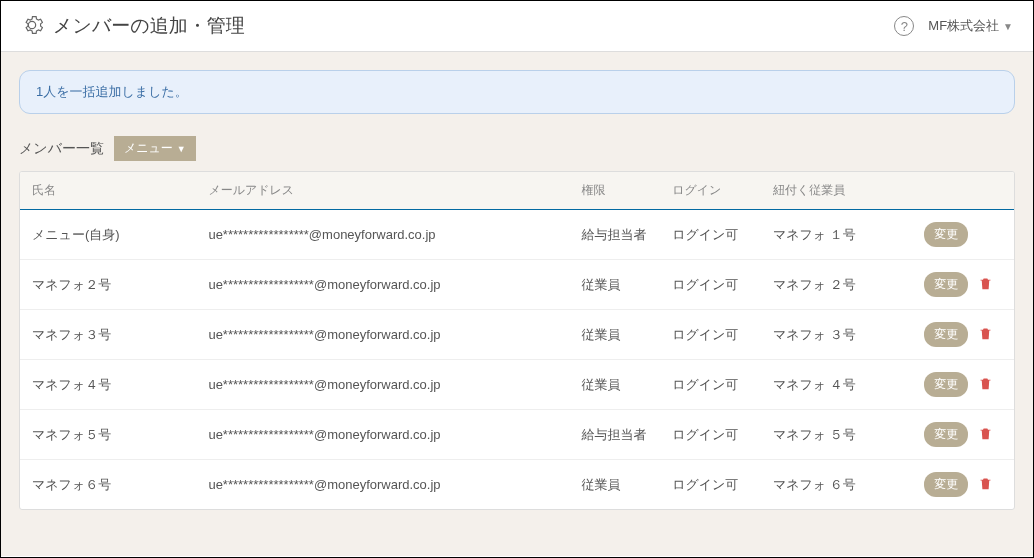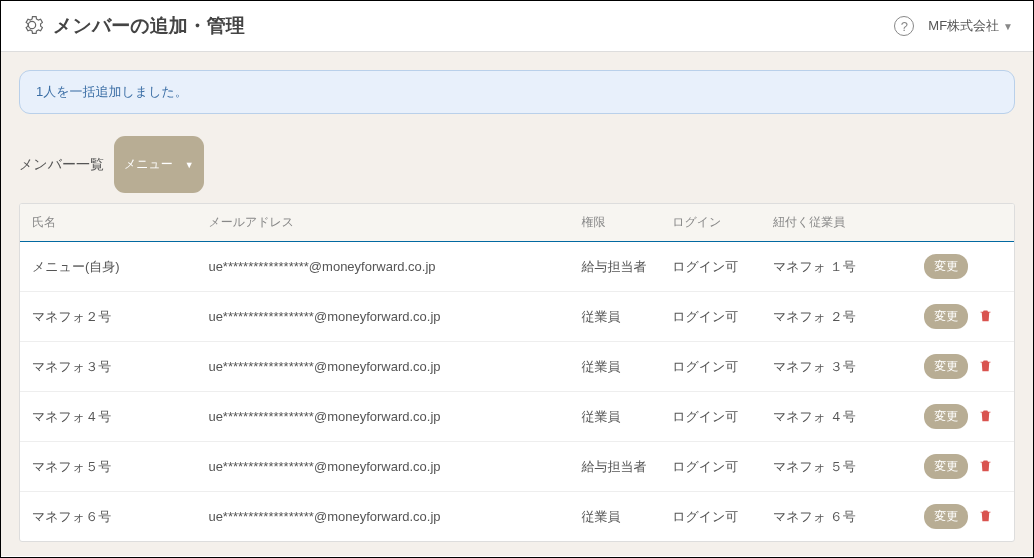--- a/index.html
+++ b/index.html
@@ -22,21 +22,21 @@
       background: #fff;
     }
     .header-left {
       display: flex;
       align-items: center;
       gap: 10px;
     }
     .gear-icon svg { width: 22px; height: 22px; fill: #666; }
     .page-title {
       font-size: 19px;
-      font-weight: 700;
+      font-weight: 400;
       color: #444;
     }
     .header-right {
       display: flex;
       align-items: center;
       gap: 14px;
     }
     .help-icon {
       width: 20px; height: 20px;
       border: 1.5px solid #888;
@@ -82,27 +82,27 @@
     }
     .section-title {
       font-size: 14px;
       color: #555;
       font-weight: 500;
     }
     .menu-btn {
       background: #b8ad94;
       color: #fff;
       border: none;
-      border-radius: 11px;
-      padding: 20px 10px;
+      border-radius: 0;
+      padding: 4px 10px;
       font-size: 12px;
       cursor: pointer;
       display: flex;
       align-items: center;
-      gap: 12px;
+      gap: 4px;
     }
     .menu-btn .caret { font-size: 9px; }
     .table-wrap {
       background: #fff;
       border: 1px solid #ddd;
       border-radius: 3px;
       overflow: hidden;
     }
     table {
       width: 100%;

